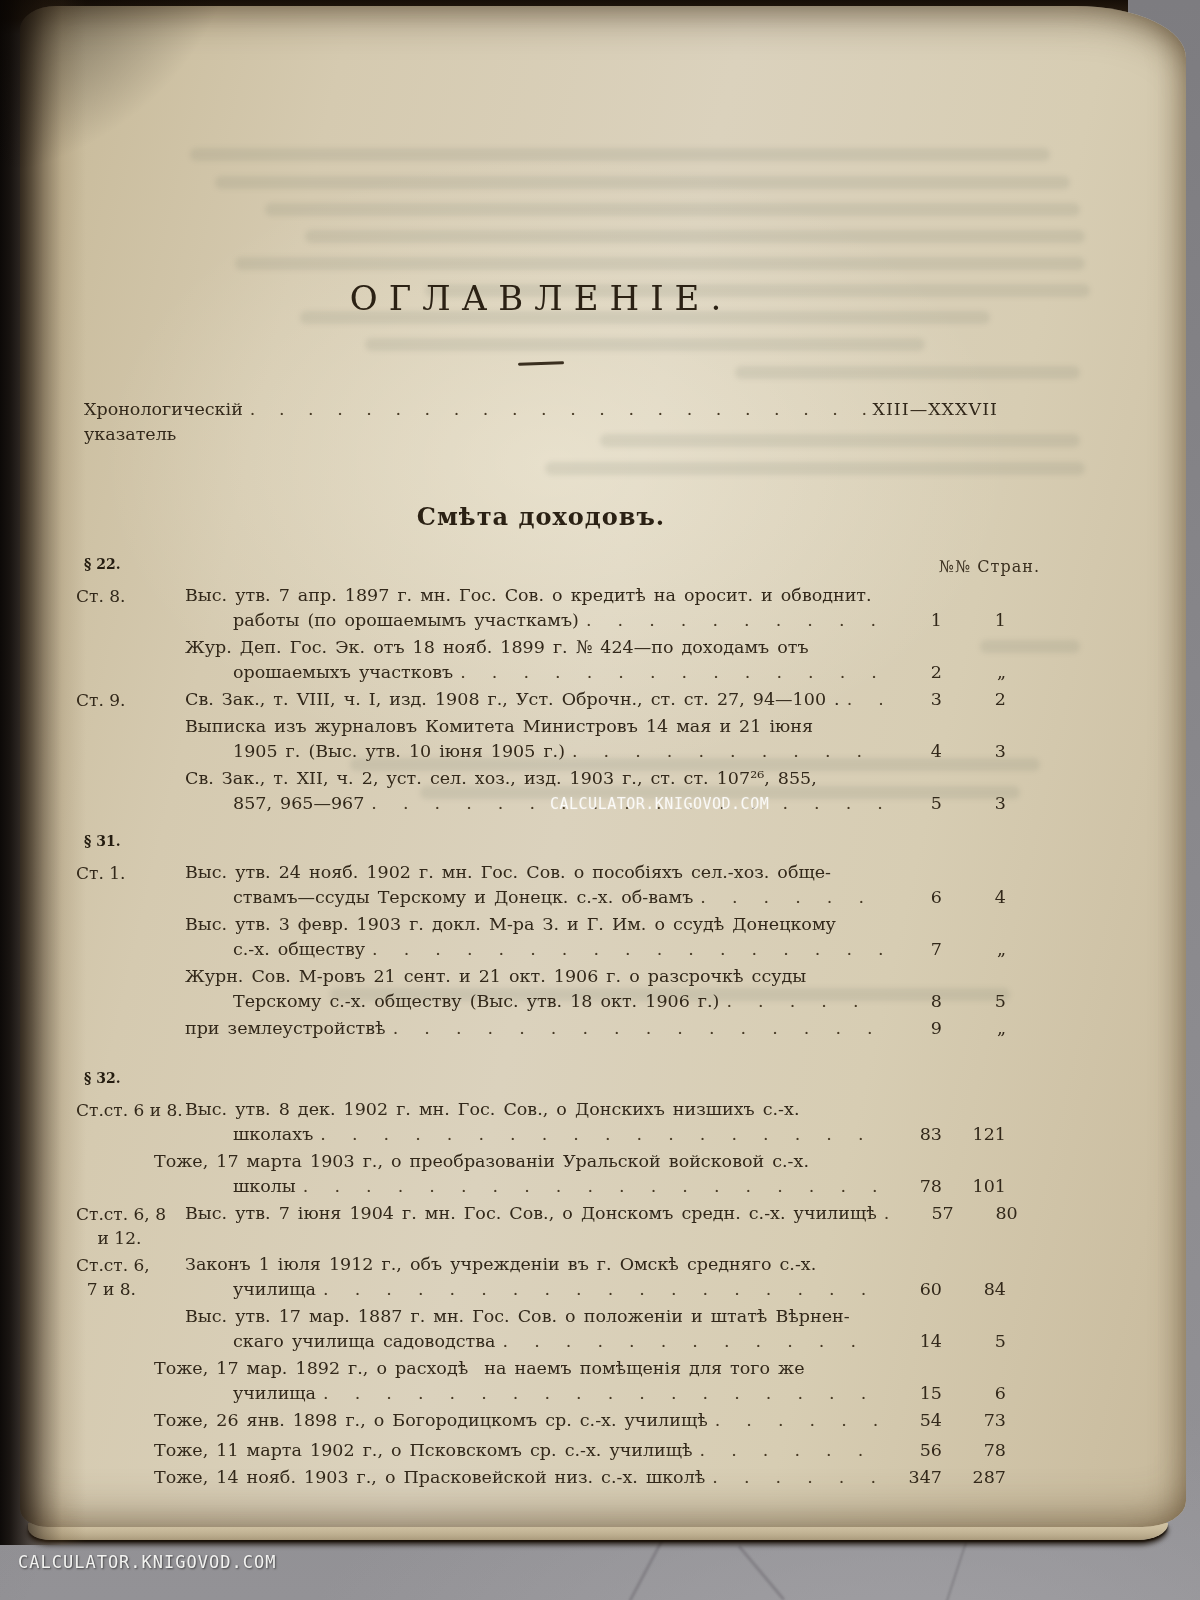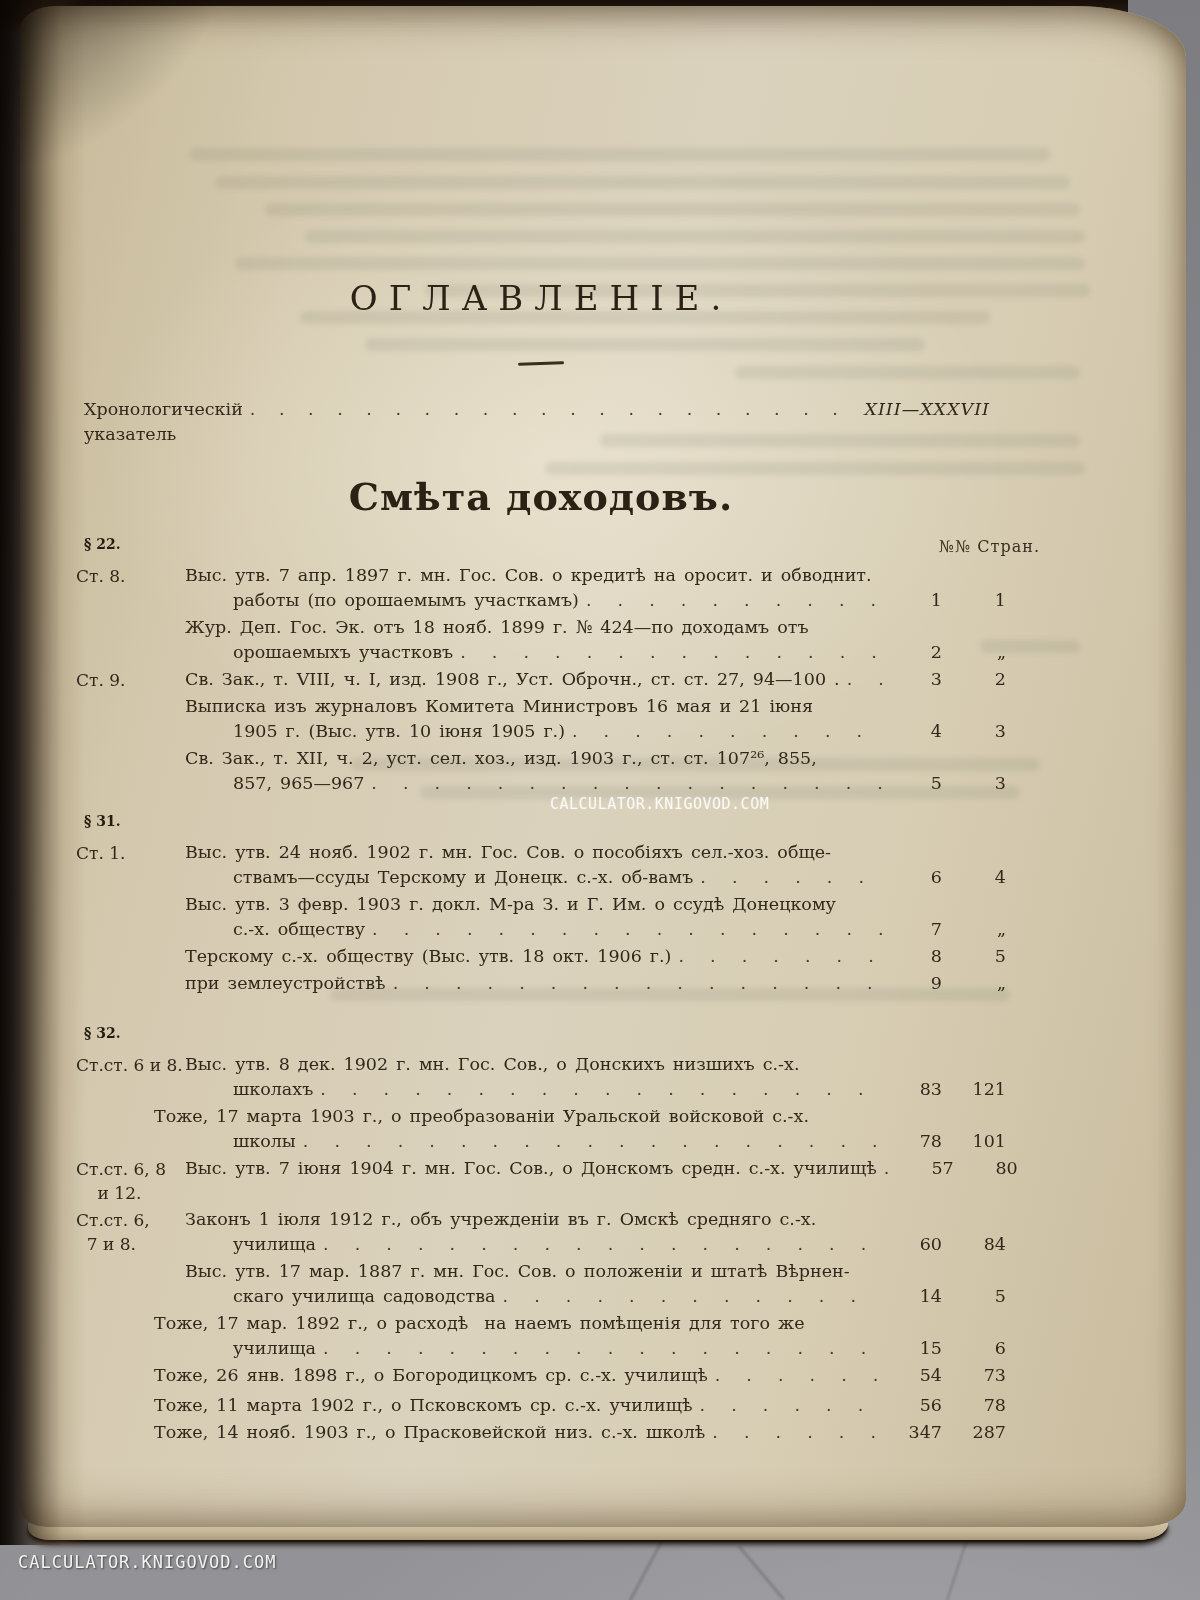--- a/index.html
+++ b/index.html
@@ -36,22 +36,22 @@
     box-shadow:inset 0 26px 38px -18px rgba(60,42,20,.55),
                inset -20px 0 30px -14px rgba(88,66,38,.42),
                inset 0 -30px 44px -20px rgba(80,58,28,.45),
                inset 22px 0 34px -16px rgba(70,52,30,.40);}
   .ghost{position:absolute;height:13px;border-radius:7px;background:rgba(97,109,91,.13);filter:blur(2.5px);}
   
   .content{position:absolute;left:56px;top:0;width:930px;color:#32281a;font-size:17.5px;}
   .title{margin:272px 0 0 0;text-align:center;font-size:34px;line-height:40px;letter-spacing:11px;color:#2b2114;}
   .divider{width:46px;height:3px;background:#3a2f1f;margin:44px auto 0 auto;border-radius:2px;transform:rotate(-2deg);}
   .idx{display:flex;align-items:baseline;margin-top:32px;line-height:25px;padding-left:8px;}
-  .idx .pages{flex:none;margin-right:16px;letter-spacing:1px;font-style:italic;}
-  .sec-title{margin-top:32px;text-align:center;font-weight:bold;font-size:38px;line-height:36px;color:#2b2114;letter-spacing:1px;}
+  .idx .pages{flex:none;margin-right:8px;letter-spacing:1px;}
+  .sec-title{margin-top:52px;text-align:center;font-weight:bold;font-size:24px;line-height:36px;color:#2b2114;letter-spacing:1px;}
   .sections-host{position:relative;margin-top:16px;}
   .colhdr{position:absolute;top:6px;right:-34px;font-size:16px;color:#3a2f1f;letter-spacing:1px;}
   .sec-h{font-weight:bold;font-size:14px;line-height:26px;padding-left:8px;margin:0 0 6px 0;color:#241c10;}
   .sections-host > .section:nth-child(3){margin-top:12px;}
   .sections-host > .section:nth-child(4){margin-top:24px;}
   .entry{display:flex;margin-bottom:2px;}
   .lbl{flex:none;width:109px;white-space:pre;line-height:24px;padding-top:1px;font-size:17px;}
   .ebody{flex:1 1 auto;min-width:0;}
   .bl{line-height:25px;word-spacing:2.5px;}
   .bl + .bl{padding-left:48px;}
@@ -149,21 +149,21 @@
                     <span class="leader"></span>
                     <span class="num">3</span>
                     <span class="pg">2</span>
                   </div>
                 </div>
   </div>
 
   <div class="entry">
     <div class="lbl"></div>
     <div class="ebody">
-                  <div class="bl"><span class="txt">Выписка изъ журналовъ Комитета Министровъ 16 мая и 21 іюня</span></div>
+                  <div class="bl"><span class="txt">Выписка изъ журналовъ Комитета Министровъ 14 мая и 21 іюня</span></div>
                   <div class="bl last">
                     <span class="txt">1905 г. (Выс. утв. 10 іюня 1905 г.)</span>
                     <span class="leader"></span>
                     <span class="num">4</span>
                     <span class="pg">3</span>
                   </div>
                 </div>
   </div>
 
   <div class="entry">
@@ -206,20 +206,21 @@
                     <span class="leader"></span>
                     <span class="num">7</span>
                     <span class="pg">„</span>
                   </div>
                 </div>
   </div>
 
   <div class="entry">
     <div class="lbl"></div>
     <div class="ebody">
+                  <div class="bl"><span class="txt">Журн. Сов. М-ровъ 21 сент. и 21 окт. 1906 г. о разсрочкѣ ссуды</span></div>
                   <div class="bl last">
                     <span class="txt">Терскому с.-х. обществу (Выс. утв. 18 окт. 1906 г.)</span>
                     <span class="leader"></span>
                     <span class="num">8</span>
                     <span class="pg">5</span>
                   </div>
                 </div>
   </div>
 
   <div class="entry">

